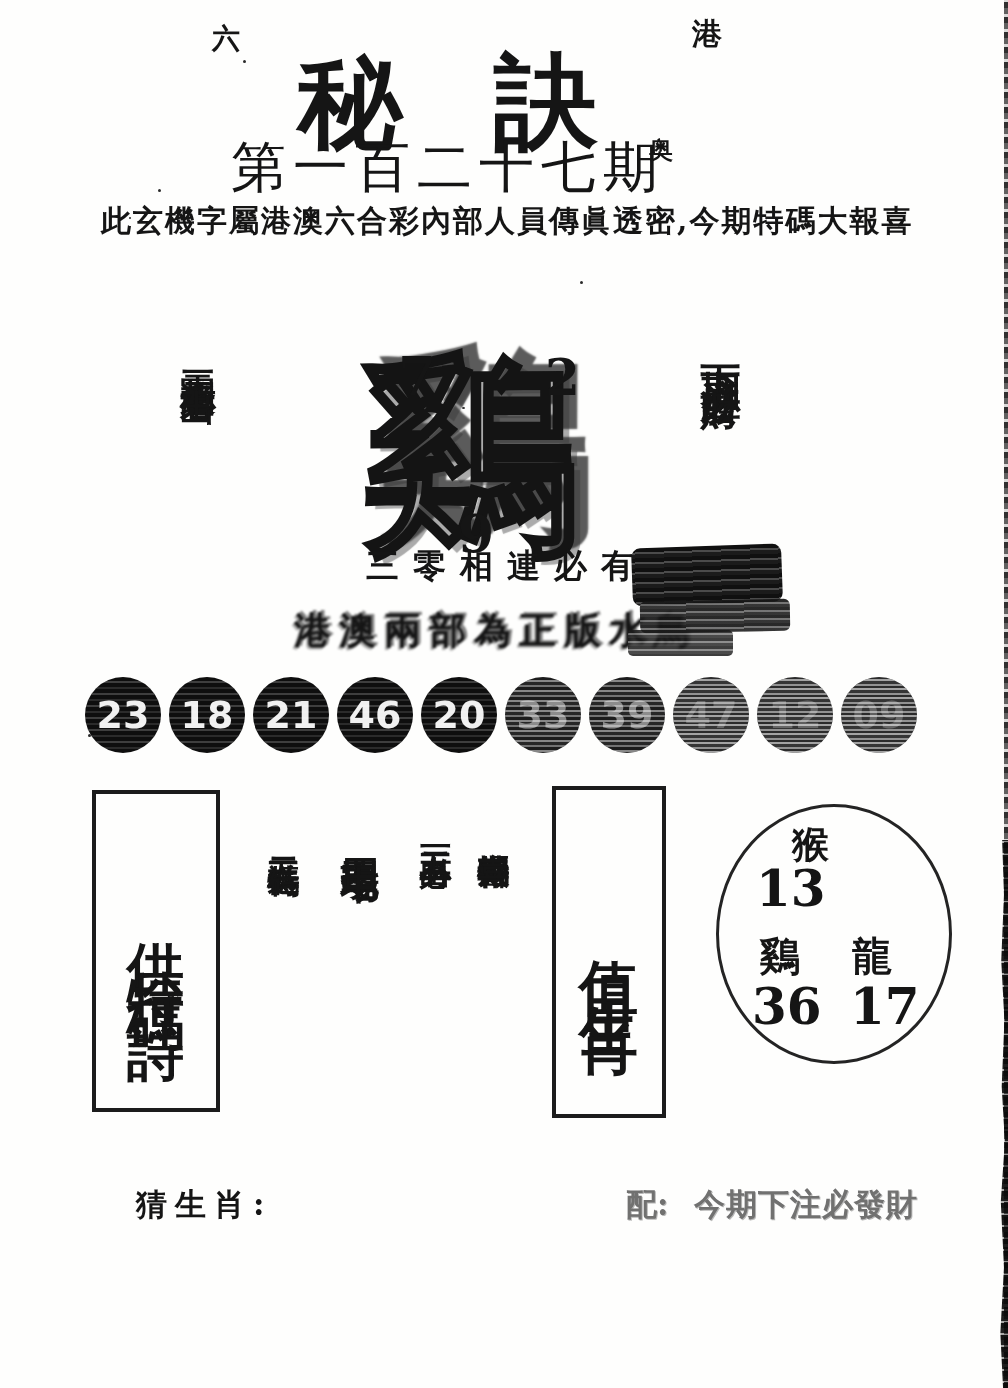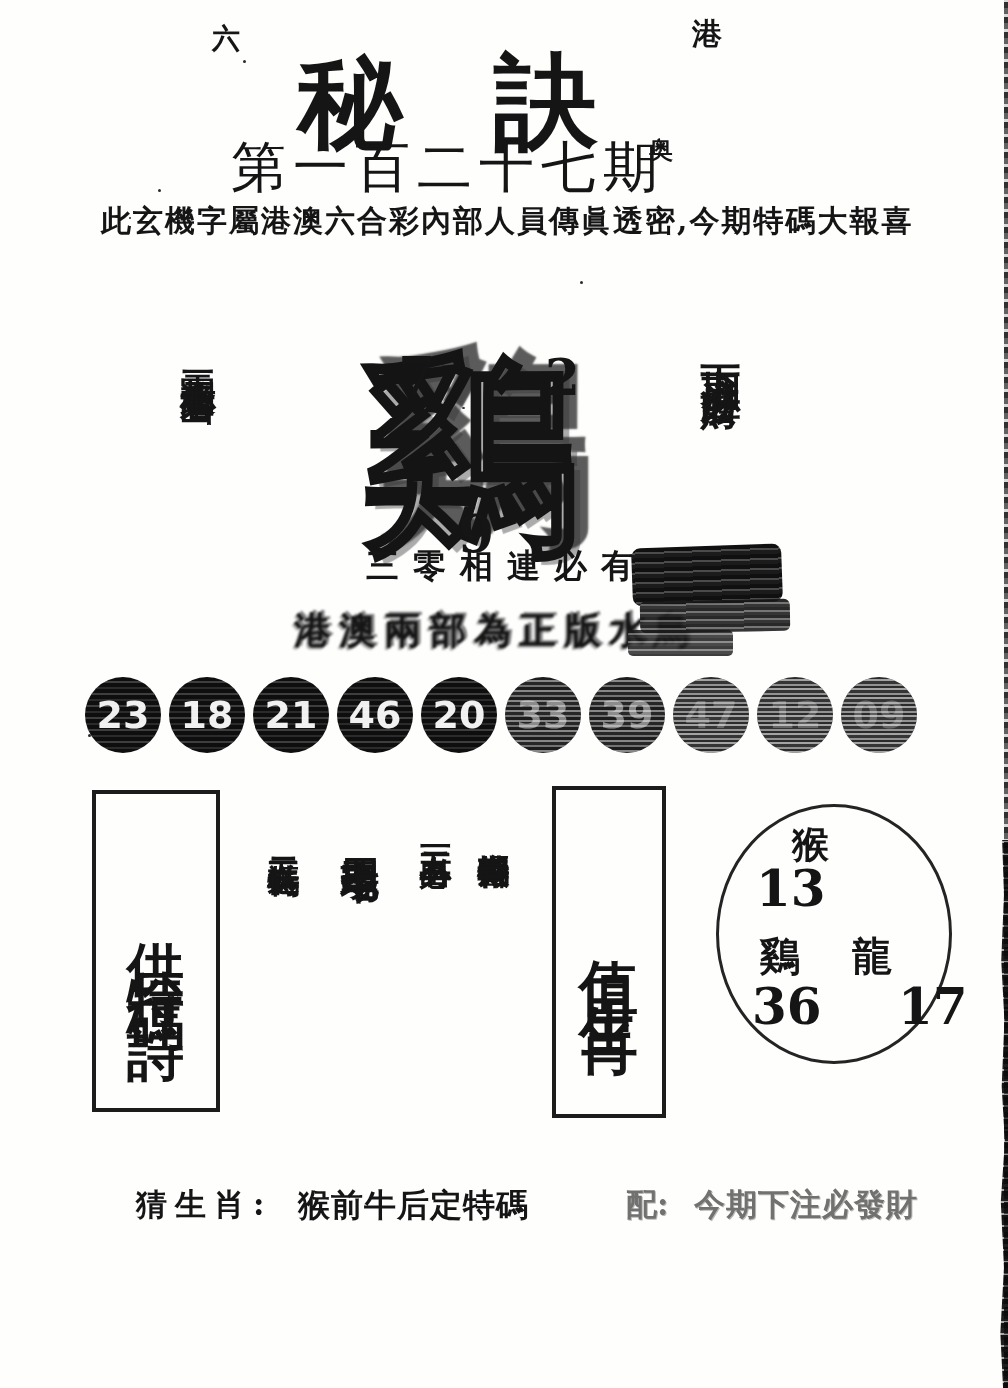--- a/index.html
+++ b/index.html
@@ -72,21 +72,21 @@
   .verse-4{left:472px;top:828px;font-size:32px;letter-spacing:0.5px;}
 
   .zodiac-circle{left:716px;top:804px;width:230px;height:254px;border:3px solid #242424;border-radius:50%;}
   .zc-animal{font-size:40px;font-weight:600;line-height:1;}
   .zc-num{font-size:50px;font-weight:600;line-height:1;}
   .zc-a0{left:792px;top:826px;font-size:37px;}
   .zc-n0{left:756px;top:864px;}
   .zc-a1{left:760px;top:936px;}
   .zc-n1{left:752px;top:982px;}
   .zc-a2{left:852px;top:936px;}
-  .zc-n2{left:850px;top:982px;margin-left:48px;}
+  .zc-n2{left:850px;top:982px;}
 
   
   .footer-text{top:1186px;font-size:31px;font-weight:600;white-space:nowrap;line-height:1.2;}
   .guess-label{left:136px;letter-spacing:8px;text-align:right;}
   .guess-value{left:298px;letter-spacing:1px;font-size:32px;}
   .faded{color:#4e4e4e;opacity:.8;filter:blur(.4px);text-shadow:1px 1px 0 rgba(80,80,80,.5);}
   .pair-label{left:626px;}
   .pair-value{left:694px;letter-spacing:1px;}
 
   
@@ -179,21 +179,20 @@
 
   <div class="abs zodiac-circle"></div>
   <div class="abs zc-animal zc-a0">猴</div>
   <div class="abs zc-num zc-n0">13</div>
   <div class="abs zc-animal zc-a1">鷄</div>
   <div class="abs zc-num zc-n1">36</div>
   <div class="abs zc-animal zc-a2">龍</div>
   <div class="abs zc-num zc-n2">17</div>
 
   <div class="abs footer-text guess-label">猜生肖:</div>
-  <div class="abs footer-text guess-value">猴前牛后定特碼</div>
   <div class="abs footer-text faded pair-label">配:</div>
   <div class="abs footer-text faded pair-value">今期下注必發財</div>
 
   <div class="abs edge-strip"></div>
   <div class="abs edge-strip-lower"></div>
   <div class="abs speck" style="left:243px;top:60px;width:3px;height:3px"></div>
   <div class="abs speck" style="left:158px;top:189px;width:3px;height:3px"></div>
   <div class="abs speck" style="left:129px;top:217px;width:2px;height:2px"></div>
   <div class="abs speck" style="left:580px;top:281px;width:3px;height:3px"></div>
   <div class="abs speck" style="left:462px;top:407px;width:3px;height:2px"></div>

